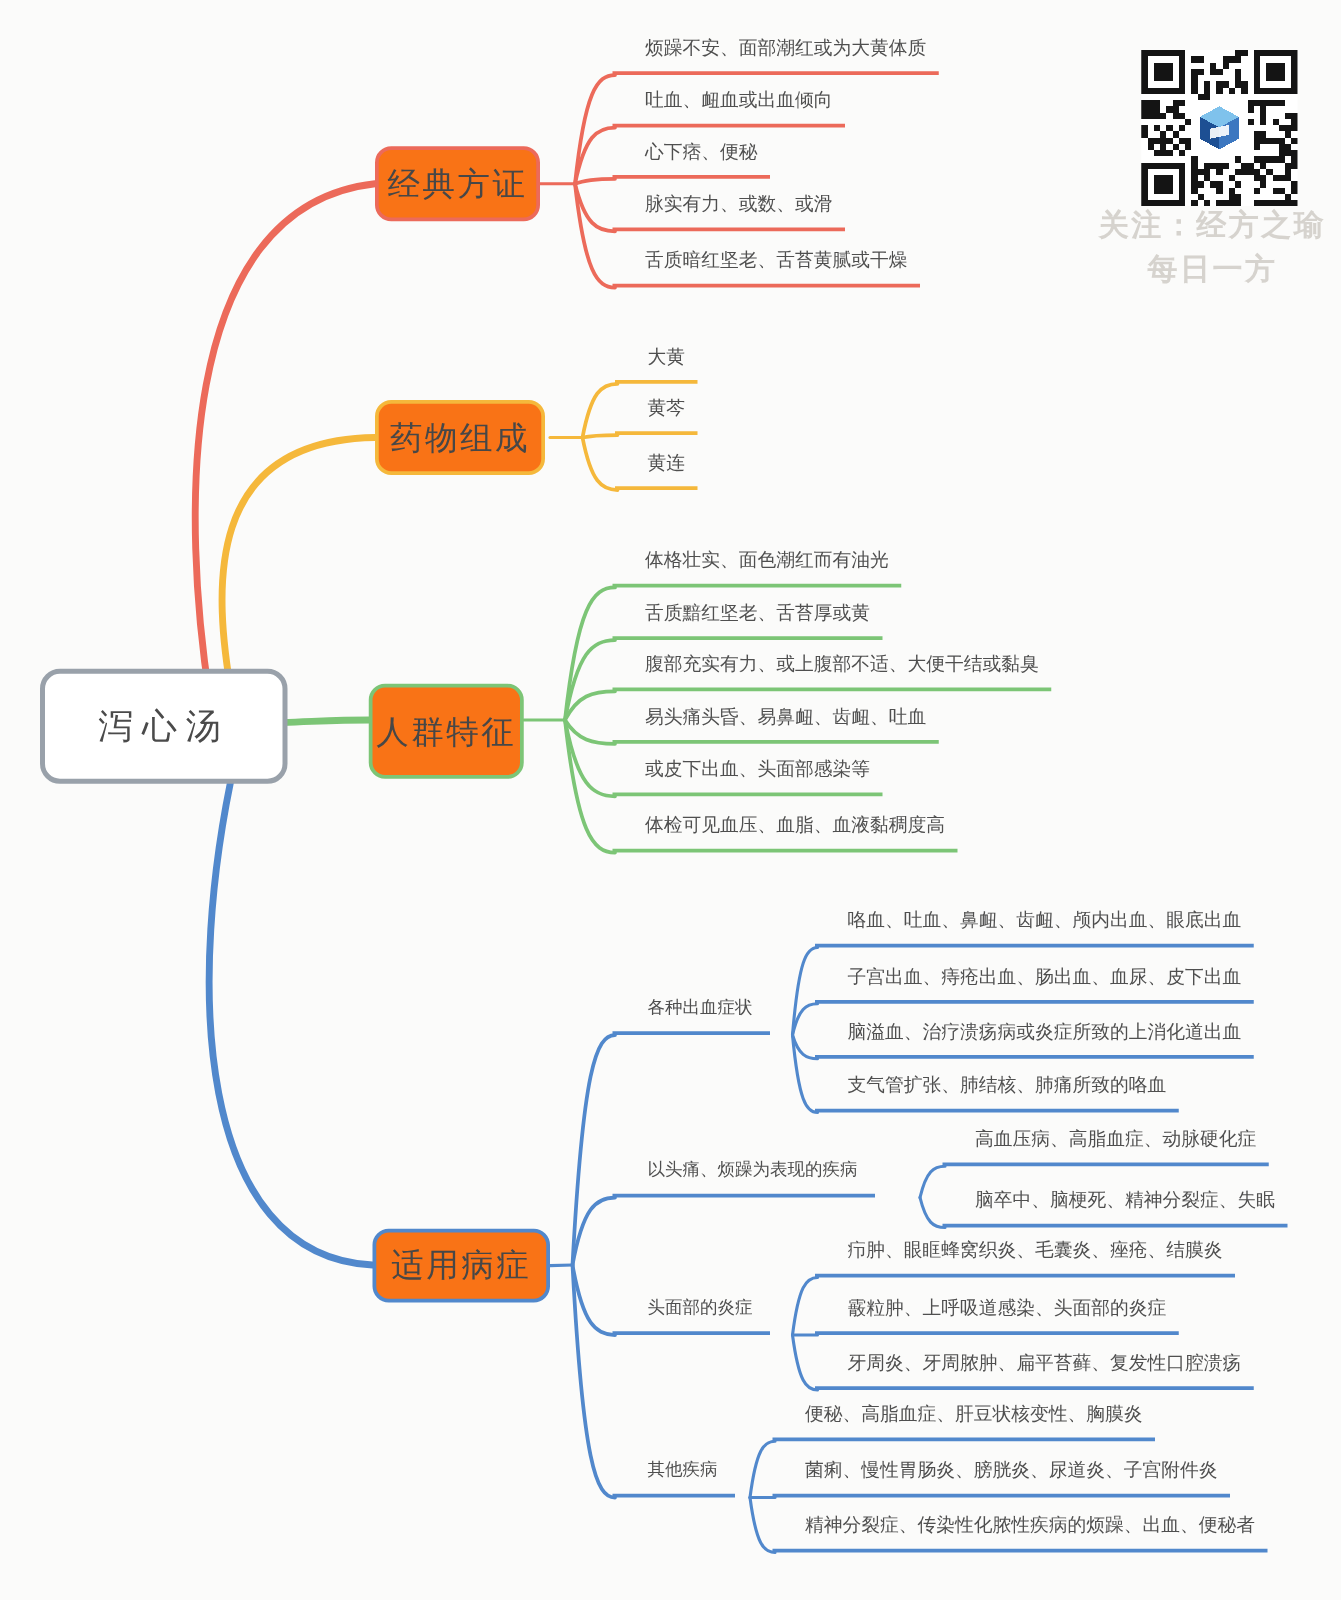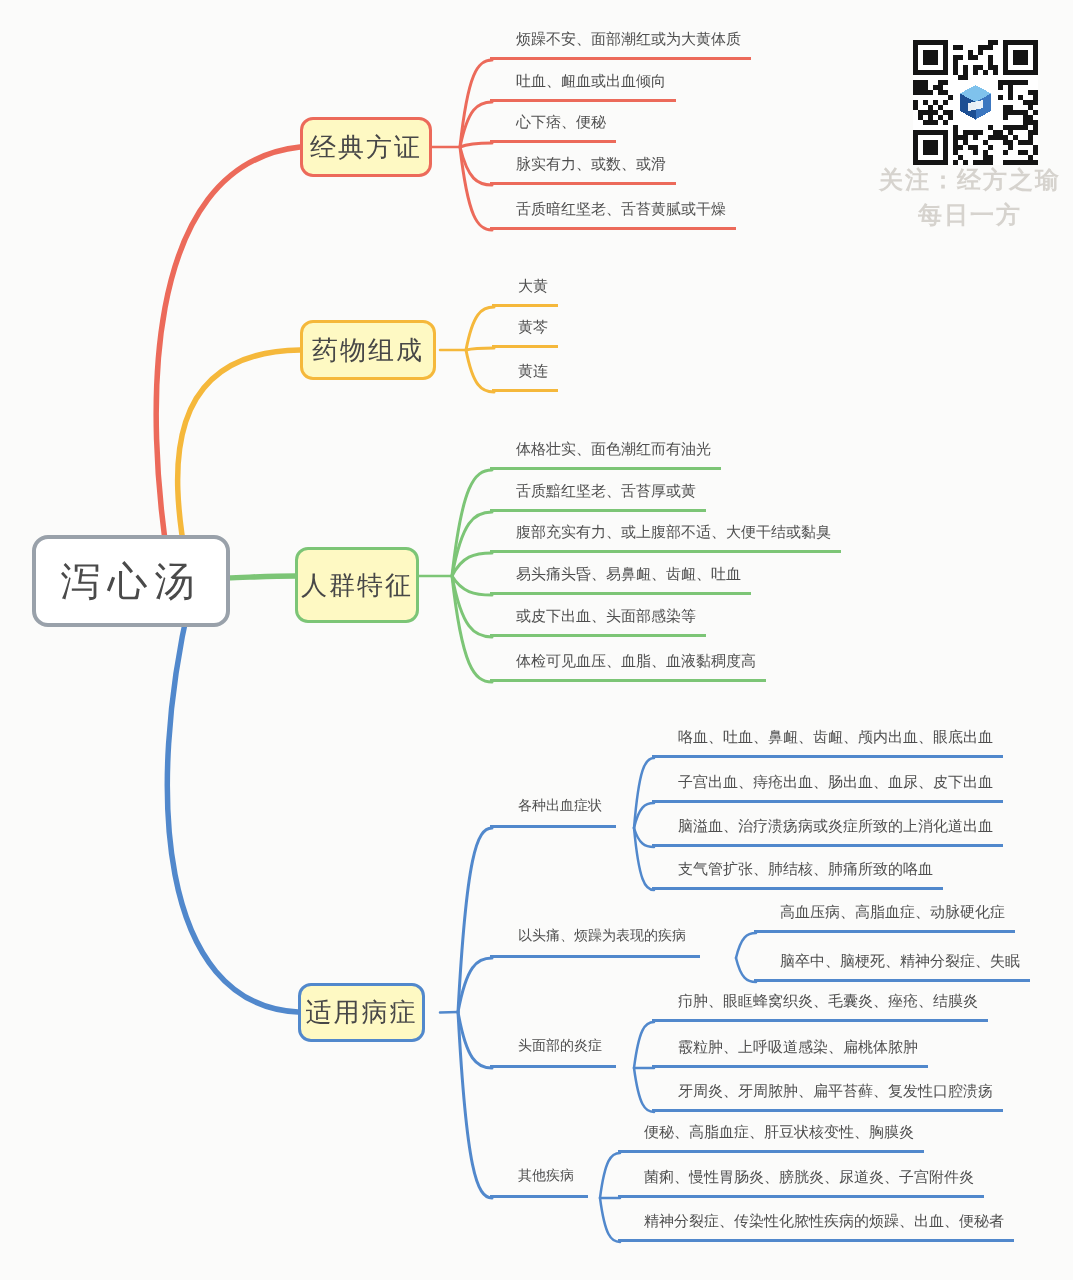--- a/index.html
+++ b/index.html
@@ -7,26 +7,26 @@
     position:relative;width:1073px;height:1280px;margin:0 auto;
     background:#fbfbfa;overflow:hidden;
     font-family:"Liberation Sans","DejaVu Sans",sans-serif;
   }
   #wires{position:absolute;left:0;top:0;}
   #qr{position:absolute;left:913px;top:40px;}
   .root{
     position:absolute;left:32px;top:535px;width:198px;height:92px;
     display:flex;align-items:center;justify-content:center;
     background:#fff;border:4px solid #99a1aa;border-radius:16px;
-    font-size:40px;color:#4a4a4a;letter-spacing:7px;font-weight:500;
+    font-size:28px;color:#4a4a4a;letter-spacing:7px;font-weight:500;
     box-sizing:border-box;
   }
   .node{
     position:absolute;display:flex;align-items:center;justify-content:center;
-    background:#fef9c3;border:3px solid;border-radius:13px;
+    background:#f97316;border:3px solid;border-radius:13px;
     font-size:26px;color:#474747;font-weight:500;letter-spacing:2px;
     box-sizing:border-box;white-space:nowrap;
   }
   .leaf{
     position:absolute;transform:translateY(-100%);
     white-space:nowrap;font-size:15px;line-height:24px;color:#4f4f4f;
     padding:0 10px 6px 26px;border-bottom:3px solid;font-weight:500;
   }
   .sublabel{
     position:absolute;transform:translateY(-100%);
@@ -95,32 +95,32 @@
       <div class="leaf" style="left: 492px; top: 307px; border-bottom-color: rgb(245, 184, 59);">大黄</div>
       <div class="leaf" style="left: 492px; top: 348px; border-bottom-color: rgb(245, 184, 59);">黄芩</div>
       <div class="leaf" style="left: 492px; top: 392px; border-bottom-color: rgb(245, 184, 59);">黄连</div>
       <div class="node" style="left: 295px; top: 547px; width: 124px; height: 76px; border-color: rgb(124, 197, 118);">人群特征</div>
       <div class="leaf" style="left: 490px; top: 470px; border-bottom-color: rgb(124, 197, 118);">体格壮实、面色潮红而有油光</div>
       <div class="leaf" style="left: 490px; top: 512px; border-bottom-color: rgb(124, 197, 118);">舌质黯红坚老、舌苔厚或黄</div>
       <div class="leaf" style="left: 490px; top: 553px; border-bottom-color: rgb(124, 197, 118);">腹部充实有力、或上腹部不适、大便干结或黏臭</div>
       <div class="leaf" style="left: 490px; top: 595px; border-bottom-color: rgb(124, 197, 118);">易头痛头昏、易鼻衄、齿衄、吐血</div>
       <div class="leaf" style="left: 490px; top: 637px; border-bottom-color: rgb(124, 197, 118);">或皮下出血、头面部感染等</div>
       <div class="leaf" style="left: 490px; top: 682px; border-bottom-color: rgb(124, 197, 118);">体检可见血压、血脂、血液黏稠度高</div>
-      <div class="node" style="left: 298px; top: 983px; width: 127px; height: 59px; border-color: rgb(81, 136, 204);">适用病症</div>
+      <div class="node" style="left: 298px; top: 983px; width: 142px; height: 59px; border-color: rgb(81, 136, 204);">适用病症</div>
       <div class="sublabel" style="left: 490px; top: 828px; border-bottom-color: rgb(81, 136, 204);">各种出血症状</div>
       <div class="leaf" style="left: 652px; top: 758px; border-bottom-color: rgb(81, 136, 204);">咯血、吐血、鼻衄、齿衄、颅内出血、眼底出血</div>
       <div class="leaf" style="left: 652px; top: 803px; border-bottom-color: rgb(81, 136, 204);">子宫出血、痔疮出血、肠出血、血尿、皮下出血</div>
       <div class="leaf" style="left: 652px; top: 847px; border-bottom-color: rgb(81, 136, 204);">脑溢血、治疗溃疡病或炎症所致的上消化道出血</div>
       <div class="leaf" style="left: 652px; top: 890px; border-bottom-color: rgb(81, 136, 204);">支气管扩张、肺结核、肺痛所致的咯血</div>
       <div class="sublabel" style="left: 490px; top: 958px; border-bottom-color: rgb(81, 136, 204);">以头痛、烦躁为表现的疾病</div>
       <div class="leaf" style="left: 754px; top: 933px; border-bottom-color: rgb(81, 136, 204);">高血压病、高脂血症、动脉硬化症</div>
       <div class="leaf" style="left: 754px; top: 982px; border-bottom-color: rgb(81, 136, 204);">脑卒中、脑梗死、精神分裂症、失眠</div>
       <div class="sublabel" style="left: 490px; top: 1068px; border-bottom-color: rgb(81, 136, 204);">头面部的炎症</div>
       <div class="leaf" style="left: 652px; top: 1022px; border-bottom-color: rgb(81, 136, 204);">疖肿、眼眶蜂窝织炎、毛囊炎、痤疮、结膜炎</div>
-      <div class="leaf" style="left: 652px; top: 1068px; border-bottom-color: rgb(81, 136, 204);">霰粒肿、上呼吸道感染、扁桃体脓肿</div>
+      <div class="leaf" style="left: 652px; top: 1068px; border-bottom-color: rgb(81, 136, 204);">霰粒肿、上呼吸道感染、头面部的炎症</div>
       <div class="leaf" style="left: 652px; top: 1112px; border-bottom-color: rgb(81, 136, 204);">牙周炎、牙周脓肿、扁平苔藓、复发性口腔溃疡</div>
       <div class="sublabel" style="left: 490px; top: 1198px; border-bottom-color: rgb(81, 136, 204);">其他疾病</div>
       <div class="leaf" style="left: 618px; top: 1153px; border-bottom-color: rgb(81, 136, 204);">便秘、高脂血症、肝豆状核变性、胸膜炎</div>
       <div class="leaf" style="left: 618px; top: 1198px; border-bottom-color: rgb(81, 136, 204);">菌痢、慢性胃肠炎、膀胱炎、尿道炎、子宫附件炎</div>
       <div class="leaf" style="left: 618px; top: 1242px; border-bottom-color: rgb(81, 136, 204);">精神分裂症、传染性化脓性疾病的烦躁、出血、便秘者</div>
     </div>
   <div class="root">
     <span>泻心汤</span>
   </div>
   <svg id="qr" width="125" height="125" viewBox="0 0 125 125" shape-rendering="crispEdges">

